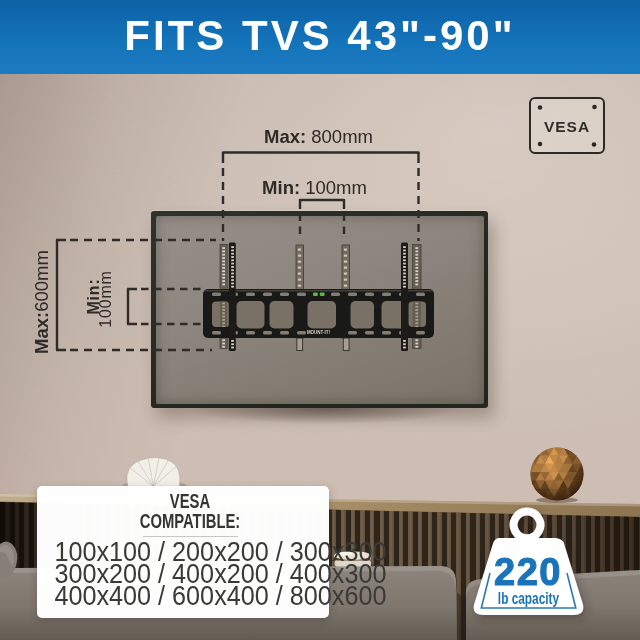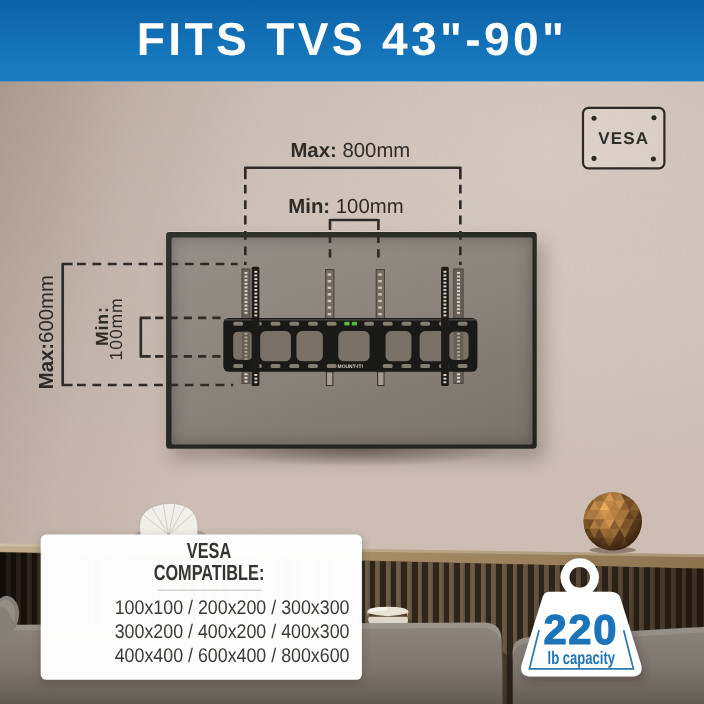--- a/index.html
+++ b/index.html
@@ -519,21 +519,21 @@
 
   <div class="abs" style="left:37px;top:486px;width:292px;height:132px;border-radius:5px;
     background:rgba(255,255,255,0.99);box-shadow:0 3px 8px rgba(60,48,40,0.30);"></div>
 
   <div class="abs" style="left:44px;top:490.5px;width:292px;text-align:center;color:#343431;">
     <div style="font-size:20px;font-weight:bold;line-height:20px;transform:scaleX(0.74);">VESA</div>
     <div style="font-size:20px;font-weight:bold;line-height:20px;transform:scaleX(0.74);">COMPATIBLE:</div>
     <div style="width:95px;height:1px;background:#c9c6c1;margin:5.5px auto 0;"></div>
   </div>
 
-  <div class="abs" style="left:37px;top:541px;width:348px;text-align:center;color:#3a3a37;font-size:18px;line-height:22px;">
+  <div class="abs" style="left:37px;top:541px;width:348px;text-align:center;color:#3a3a37;font-size:28px;line-height:22px;">
     <div style="transform:scaleX(0.90);white-space:nowrap;">100x100 / 200x200 / 300x300</div>
     <div style="transform:scaleX(0.90);white-space:nowrap;">300x200 / 400x200 / 400x300</div>
     <div style="transform:scaleX(0.90);white-space:nowrap;">400x400 / 600x400 / 800x600</div>
   </div>
 
   <svg class="abs" style="left:450px;top:495px" width="160" height="140" viewBox="0 0 160 140">
     <defs>
       <filter id="bshadow" x="-20%" y="-20%" width="140%" height="140%">
         <feDropShadow dx="3" dy="4" stdDeviation="4" flood-color="#3a2c22" flood-opacity="0.38"></feDropShadow>
       </filter>

